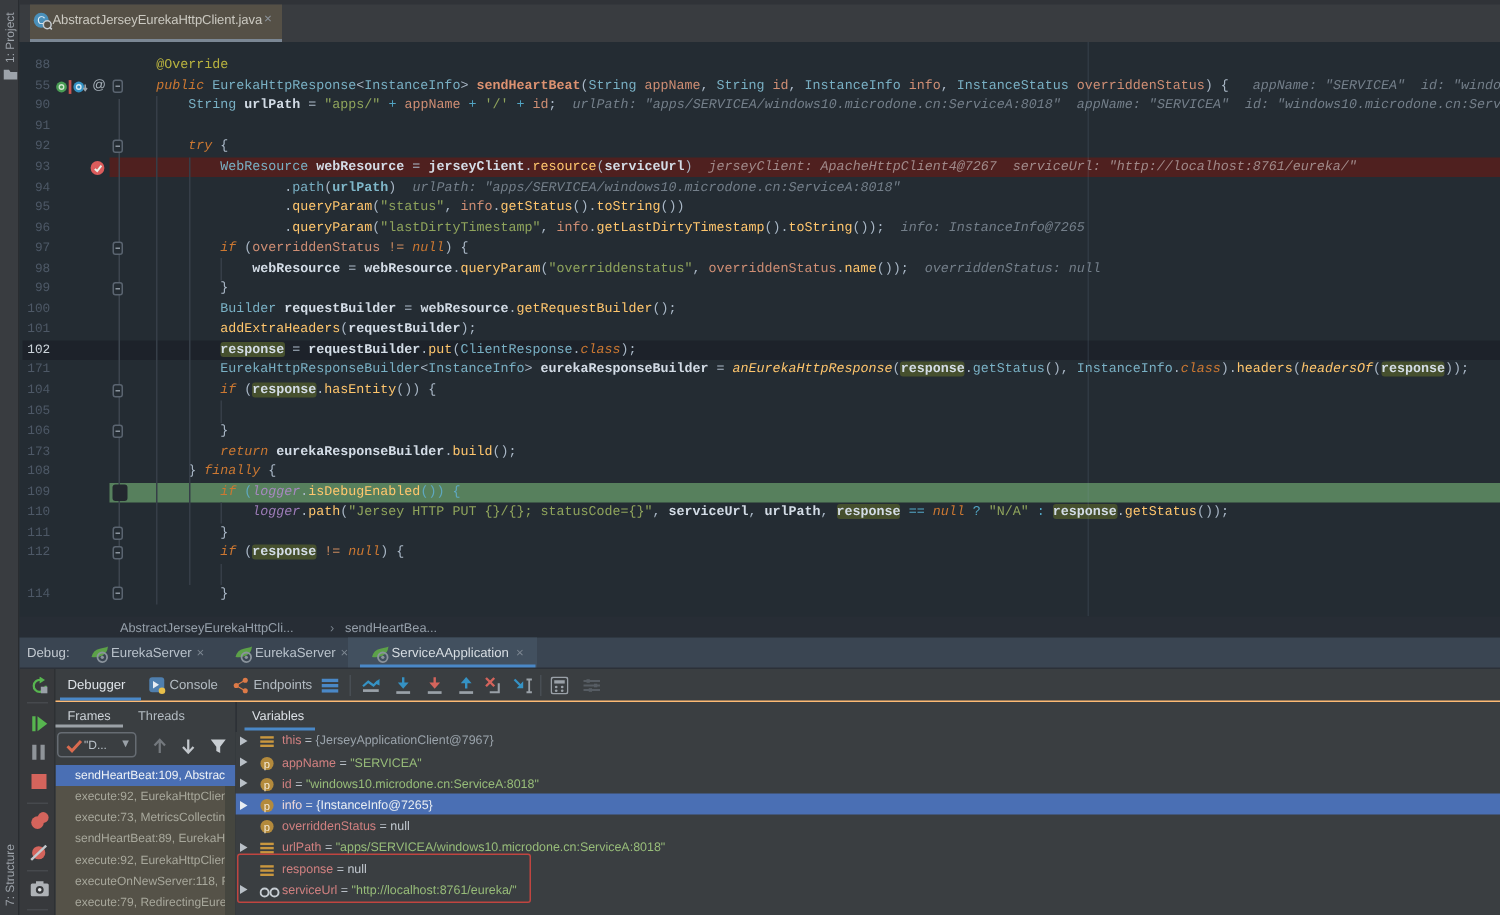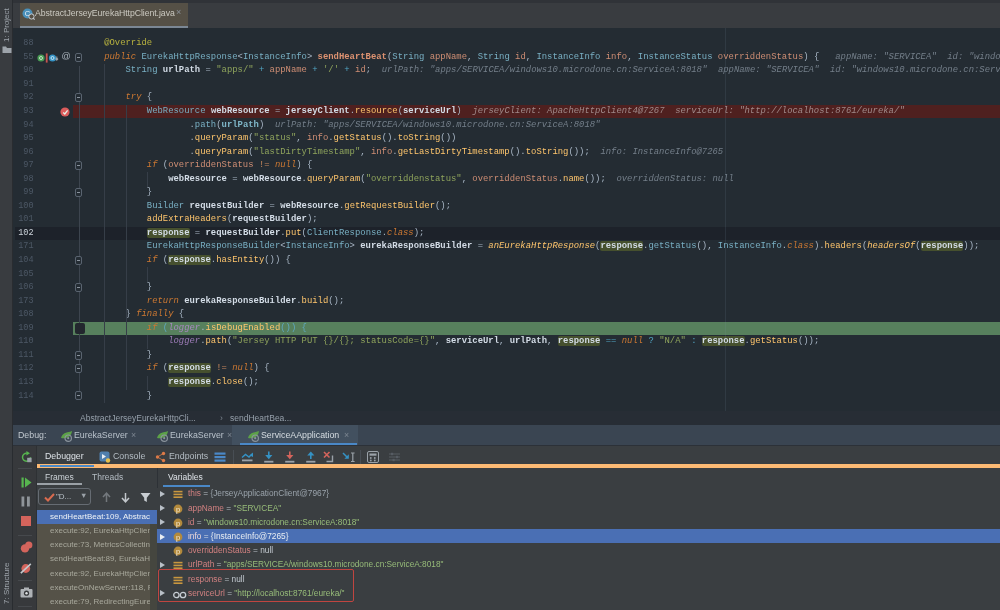--- a/index.html
+++ b/index.html
@@ -40,21 +40,21 @@
 
 #tabbar { position:absolute; left:13px; top:0; width:987px; height:28px; background:#393c40; }
 #tabbar .dark { position:absolute; left:0; top:0; width:100%; height:3px; background:#303338; }
 #tab1 { position:absolute; left:7px; top:3px; width:168px; height:25px; background:#555046; border-bottom:2px solid #7b8794; }
 
 #crumbs { position:absolute; left:13px; top:411px; width:987px; height:14px; background:#272d35;
   font-size:8.5px; color:#96a0ab; line-height:14px; }
 
 #row1 { position:absolute; left:13px; top:425px; width:987px; height:21px; background:#3a4552; }
 .dtab { position:absolute; top:0; height:21px; font-size:8.8px; color:#b9c2cb; line-height:21px; }
-#row2 { position:absolute; left:37px; top:446px; width:963px; height:22px; background:#3a3e41; border-bottom:4px solid #fdba74; }
+#row2 { position:absolute; left:37px; top:446px; width:963px; height:22px; background:#3a3e41; border-bottom:1px solid #fdba74; }
 #lstrip { position:absolute; left:13px; top:446px; width:24px; height:164px; background:#37393c; border-right:1px solid #2e3134; }
 #row3f { position:absolute; left:37px; top:468px; width:120px; height:20px; background:#3a3e41; }
 #row3v { position:absolute; left:157px; top:468px; width:843px; height:20px; background:#3a3e41; }
 #fpanel { position:absolute; left:37px; top:488px; width:120px; height:122px; background:#3a3e41; overflow:hidden; }
 #vpanel { position:absolute; left:157px; top:488px; width:843px; height:122px; background:#3a3e41; overflow:hidden; }
 .frow { position:absolute; left:0; width:100px; height:14.2px; font-size:8px; line-height:14.2px; color:#a8a89c;
   white-space:nowrap; overflow:hidden; }
 .veq { color:#b8bfc7; }
 .vstr { color:#97bc79; }
 .vref { color:#9aa3ab; }
@@ -177,24 +177,20 @@
       <span class="ln">110</span>
       <span class="code">                <i class="f">logger</i>.<i class="m">path</i>(<i class="s">"Jersey HTTP PUT {}/{}; statusCode={}"</i>, <i class="v">serviceUrl</i>, <i class="v">urlPath</i>, <i class="vb">response</i> <i class="o">==</i> <i class="k">null</i> <i class="o">?</i> <i class="s">"N/A"</i> <i class="o">:</i> <i class="vb">response</i>.<i class="m">getStatus</i>());</span>
     </div>
 <div class="line" style="top:320.85px">
       <span class="ln">111</span>
       <span class="code">            }</span>
     </div>
 <div class="line" style="top:334.40px">
       <span class="ln">112</span>
       <span class="code">            <i class="k">if</i> (<i class="vb">response</i> <i class="o2">!=</i> <i class="k">null</i>) {</span>
-    </div>
-<div class="line" style="top:347.95px">
-      <span class="ln">113</span>
-      <span class="code">                <i class="vb">response</i>.<i class="m">close</i>();</span>
     </div>
 <div class="line" style="top:361.50px">
       <span class="ln">114</span>
       <span class="code">            }</span>
     </div>
 <div class="abs" style="left:711.8px;top:0;width:1px;height:383px;background:rgba(130,150,170,0.14)"></div>
 <div class="abs" style="left:65.8px;top:38px;width:1px;height:334px;background:#3d454f"></div>
 <div class="abs" style="left:91.2px;top:36px;width:1px;height:339px;background:#363e48"></div>
 <div class="abs" style="left:112.5px;top:77px;width:1px;height:285px;background:#363e48"></div>
 <div class="abs" style="left:133.9px;top:144px;width:1px;height:15px;background:#363e48"></div>

